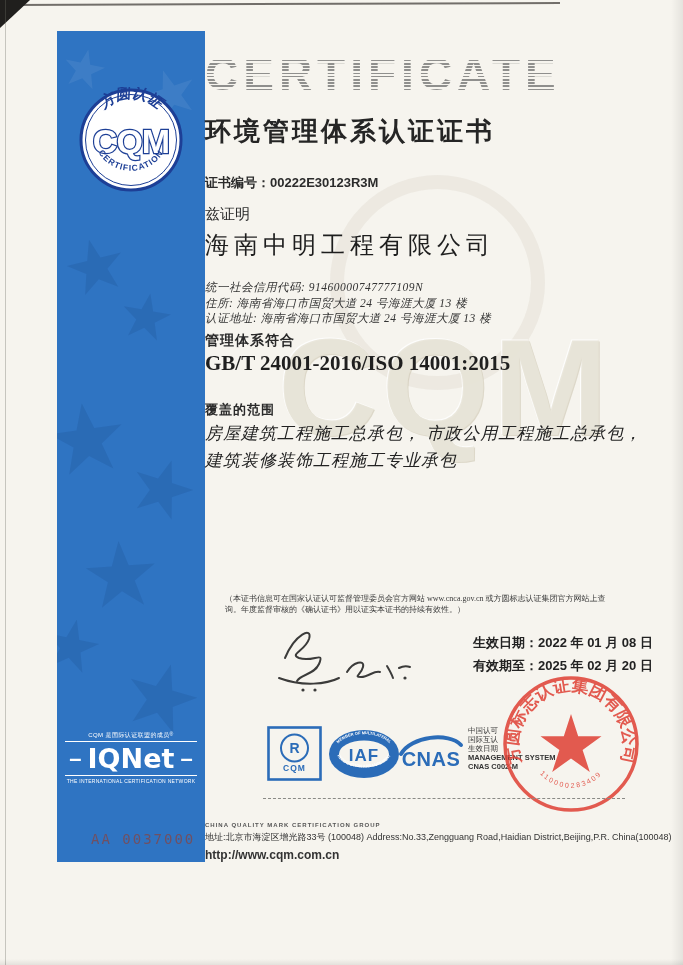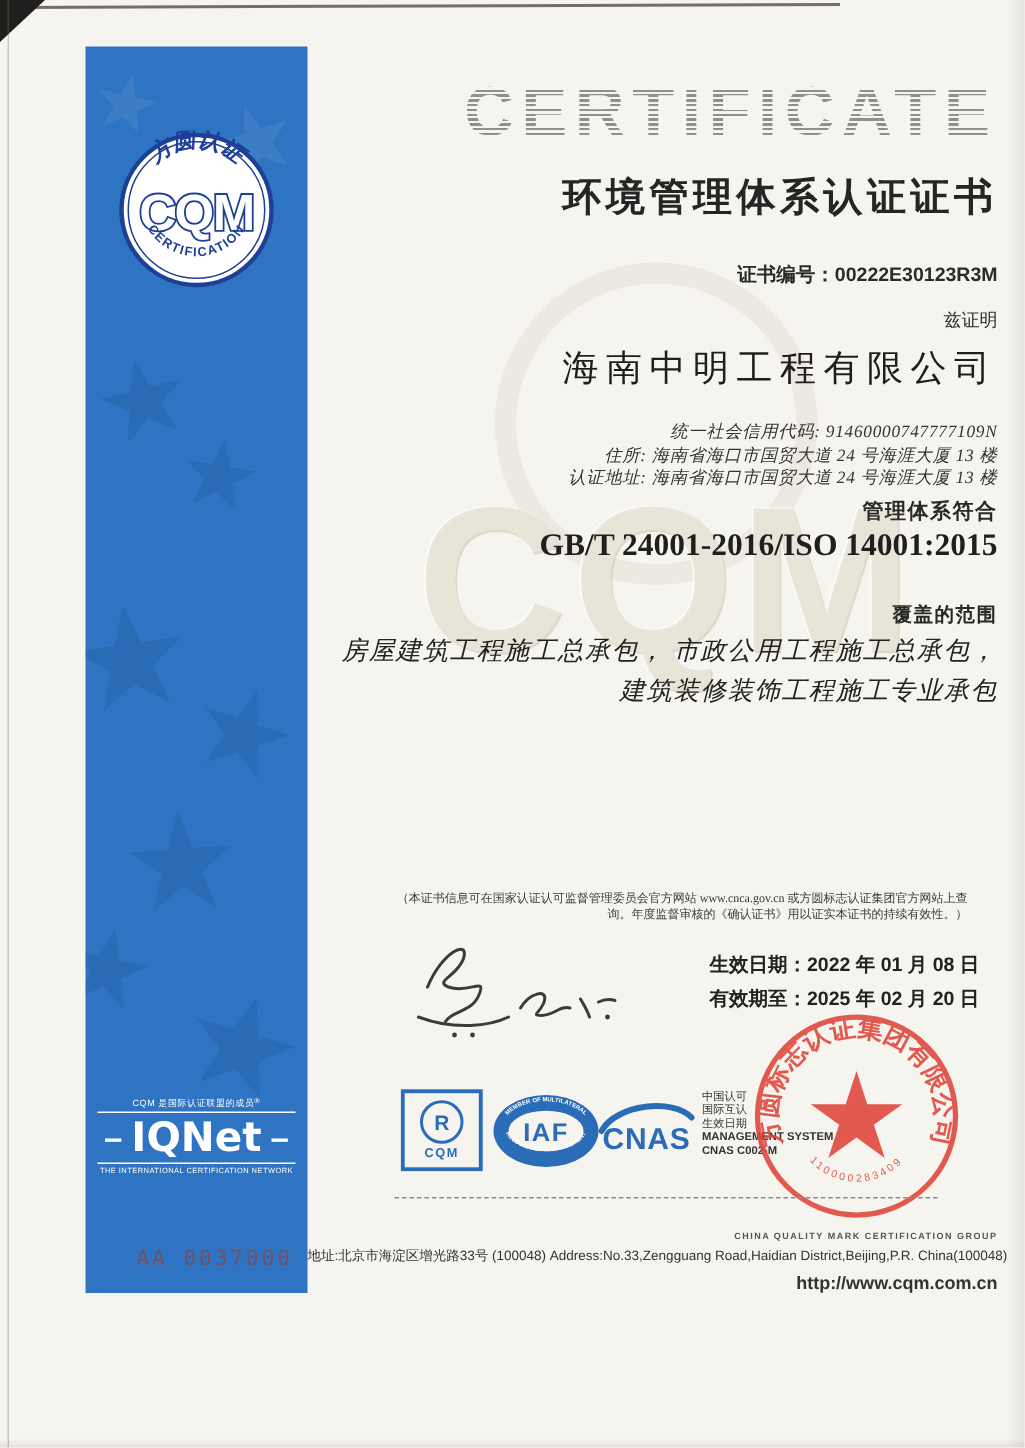--- a/index.html
+++ b/index.html
@@ -30,30 +30,30 @@
   .iqnet-top { font-size:6px; letter-spacing:.4px; border-bottom:1px solid #fff; padding-bottom:1px; white-space:nowrap; }
   .iqnet-reg { font-size:5px; vertical-align:top; }
   .iqnet-main-row { display:flex; align-items:center; justify-content:center; gap:6px; margin-top:1px; }
   .iqnet-dash { font-size:22px; font-weight:bold; line-height:1; }
   .iqnet-main { font-size:27px; font-weight:bold; letter-spacing:0; font-family:"DejaVu Sans",sans-serif; }
   .iqnet-bottom { font-size:5px; letter-spacing:.3px; border-top:1px solid #fff; margin-top:1px; padding-top:2px; white-space:nowrap; }
   .serial { position:absolute; left:34px; top:800px; font-size:14px; letter-spacing:2px; color:#7c4a52; opacity:.85; font-family:"DejaVu Sans Mono",monospace; }
 
   
   .content { position:absolute; left:205px; top:0; width:460px; height:965px; }
-  .content > div { position:absolute; left:0; width:100%; text-align:right; }
+  .content > div { position:absolute; left:0; width:100%; text-align:left; }
 
   .certificate-wm { top:47px; font-weight:bold; font-size:46px; letter-spacing:5px;
     background:repeating-linear-gradient(180deg,#8f8f8d 0px,#8f8f8d 1.6px,rgba(0,0,0,0) 1.6px,rgba(0,0,0,0) 3.2px);
     -webkit-background-clip:text; background-clip:text; color:transparent; white-space:nowrap; }
   .cert-title { top:114px; font-size:26px; font-weight:bold; color:#252525; letter-spacing:3px; }
   .cert-no { top:174px; font-size:13px; color:#2b2b2b; }
   .cert-no .lbl { font-weight:bold; }
   .cert-no .val { font-weight:bold; font-family:"Liberation Sans",sans-serif; }
-  .certify { top:205px; font-size:12px; color:#2b2b2b; }
+  .certify { top:205px; font-size:15px; color:#2b2b2b; }
   .company { top:229px; font-size:24px; letter-spacing:5px; color:#1e1e1e; font-family:"Liberation Serif",serif; }
   .info1 { top:280px; } .info2 { top:296px; } .info3 { top:311px; }
   .info1,.info2,.info3 { font-size:11.5px; color:#333; font-family:"Liberation Serif",serif; font-style:italic; letter-spacing:.5px; }
   .conform { top:332px; font-size:14px; font-weight:bold; color:#2a2a2a; font-family:"Liberation Serif",serif; letter-spacing:1px; }
   .standard { top:351px; font-size:21px; font-weight:bold; color:#1f1f1f; font-family:"Liberation Serif",serif; }
   .scope-label { top:401px; font-size:13px; font-weight:bold; color:#2a2a2a; font-family:"Liberation Serif",serif; letter-spacing:1px; }
   .scope1 { top:422px; } .scope2 { top:449px; }
   .scope1,.scope2 { font-size:17px; color:#222; font-family:"Liberation Serif",serif; font-style:italic; letter-spacing:1px; }
   .footnote { top:593px; font-size:8px; line-height:11px; color:#3a3a3a; font-family:"Liberation Serif",serif; padding:0 20px; }
   .sig-wrap { top:624px; left:70px !important; width:150px !important; height:72px; }

